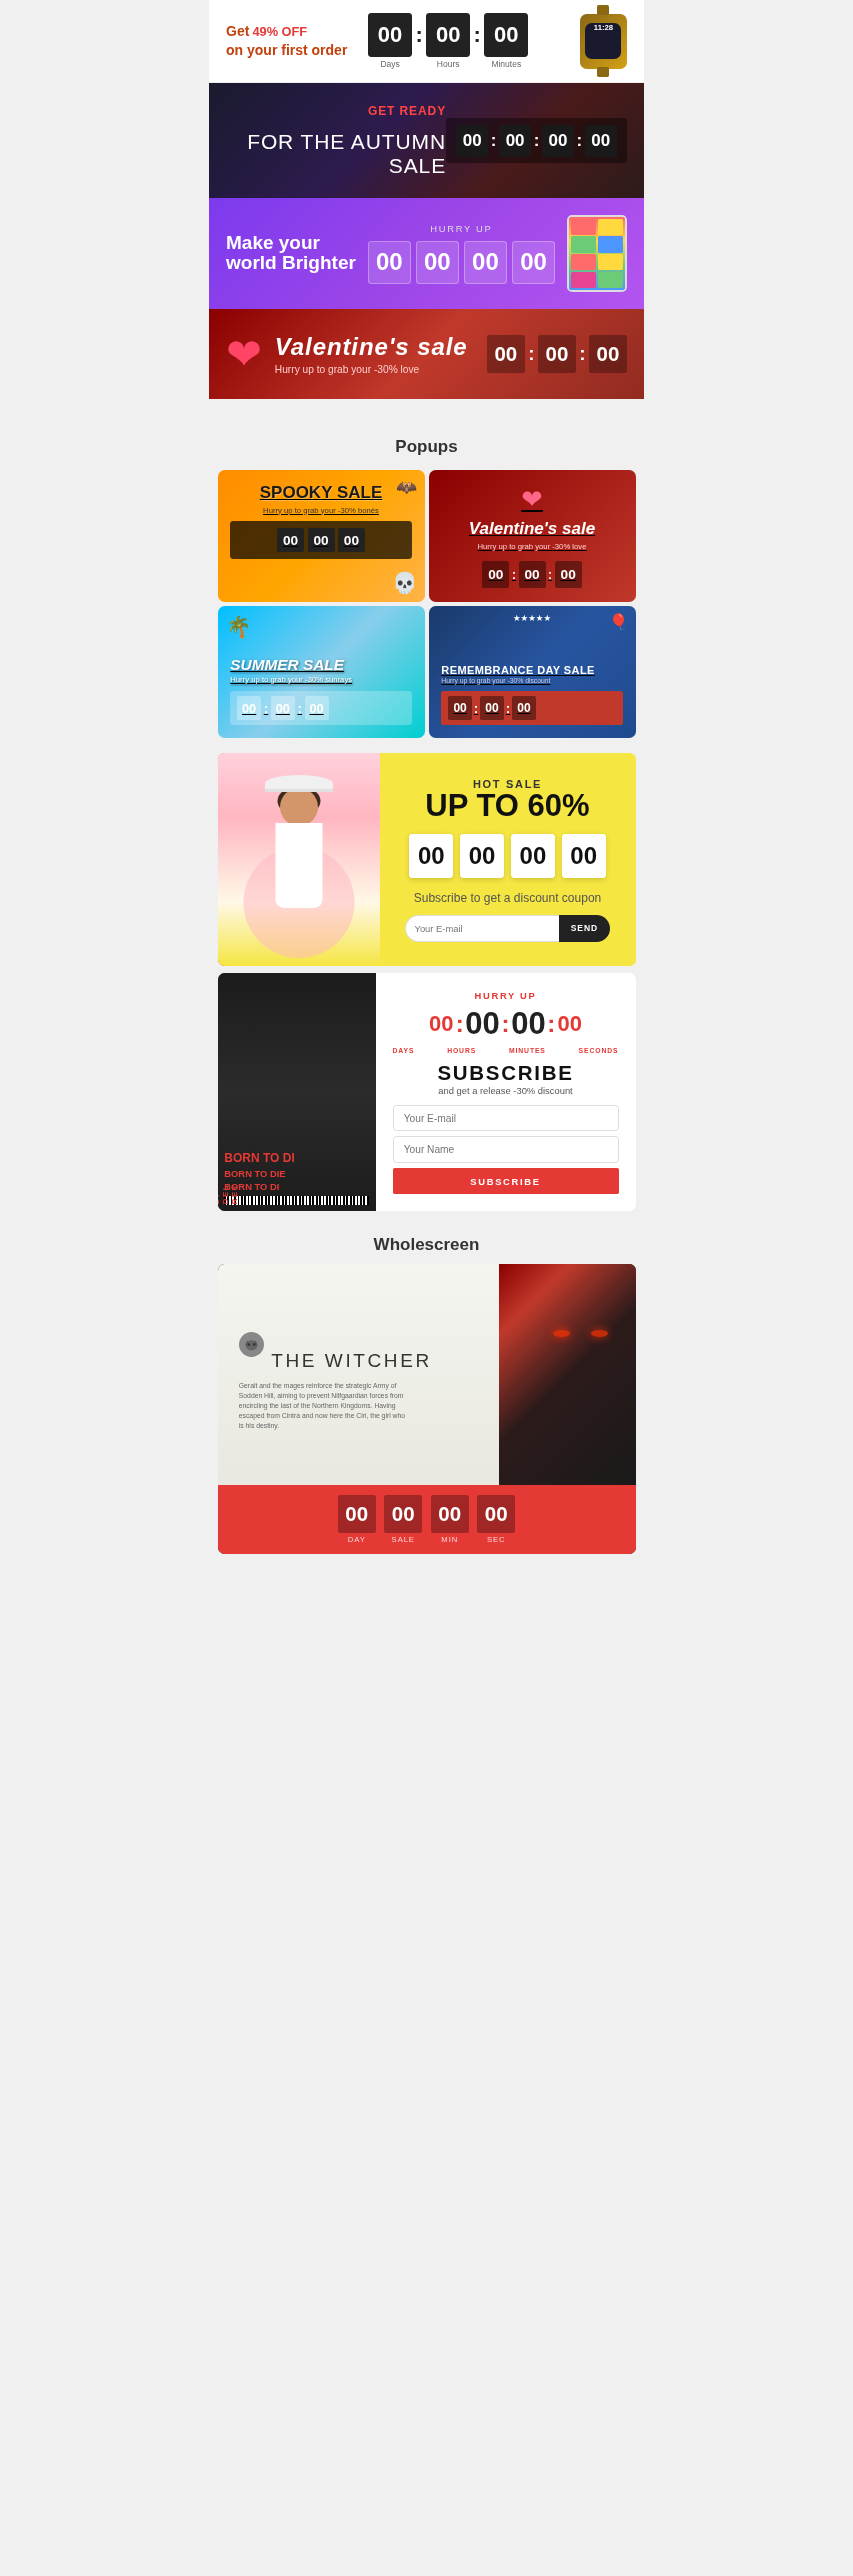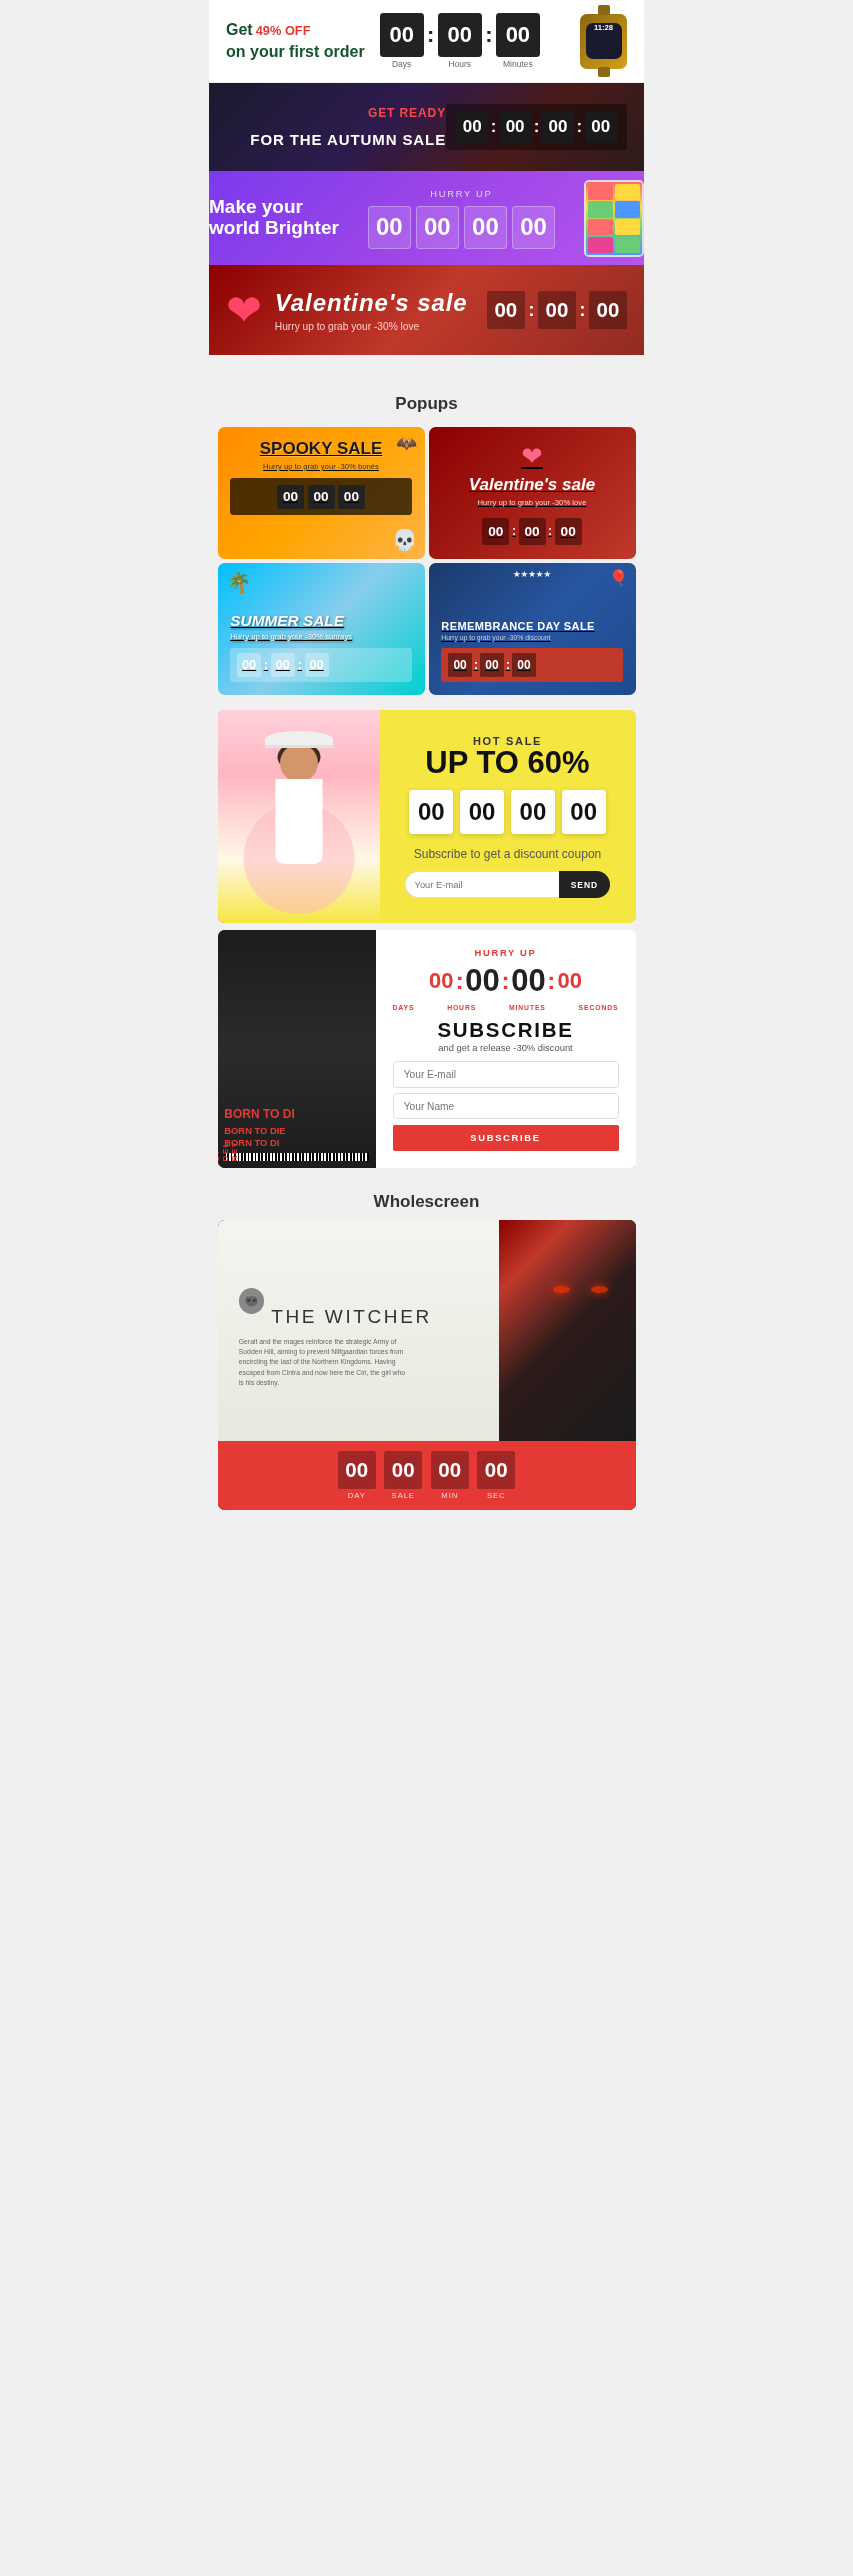--- a/index.html
+++ b/index.html
@@ -8,21 +8,21 @@
     
     .banner-1 {
       background: #fff;
       display: flex;
       align-items: center;
       justify-content: space-between;
       padding: 12.8px 17px;
       border-bottom: 0.9px solid #eee;
     }
     .banner-1-text { font-size: 11px; color: #333; line-height: 1.4; }
-    .banner-1-text span { color: #14532d; font-weight: bold; font-size: 16px; }
+    .banner-1-text span { color: #c2410c; font-weight: bold; font-size: 14px; }
     .countdown-inline { display: flex; align-items: center; gap: 3.4px; }
     .count-box-lg { 
       background: #222; color: #fff; 
       width: 44px; height: 44px; 
       display: flex; align-items: center; justify-content: center;
       font-size: 22px; font-weight: bold; border-radius: 3.4px;
     }
     .colon-lg { font-size: 22px; font-weight: bold; color: #222; }
     .count-labels { display: flex; justify-content: space-between; font-size: 8.5px; color: #666; margin-top: 2.6px; }
     .countdown-with-labels { display: flex; flex-direction: column; }
@@ -58,36 +58,37 @@
       padding: 21.3px 17px;
       position: relative;
       overflow: hidden;
       min-height: 81px;
       display: flex;
       align-items: center;
       justify-content: space-between;
     }
     .banner-2-left { flex: 1; text-align: right; }
     .banner-2-get-ready { color: #ff4444; font-size: 12px; font-weight: bold; letter-spacing: 0.9px; }
-    .banner-2-title { color: #fff; font-size: 15px; font-weight: 700; letter-spacing: 0.9px; line-height: 1.1; margin-top: 12px; }
+    .banner-2-title { color: #fff; font-size: 21px; font-weight: 400; letter-spacing: 0.9px; line-height: 1.1; margin-top: 12px; }
     .banner-2-countdown {
       display: flex; align-items: center; gap: 2.6px;
       background: rgba(0,0,0,0.4); padding: 6.8px 10.2px; border-radius: 3.4px;
     }
     .count-box-dark {
       background: #1a1a1a; color: #fff;
       width: 32px; height: 32px;
       display: flex; align-items: center; justify-content: center;
       font-size: 17px; font-weight: bold; border-radius: 2.6px;
     }
     .colon-white { color: #fff; font-size: 17px; font-weight: bold; }
 
     
     .banner-3 {
       background: linear-gradient(135deg, #7c3aed, #9d46e8, #b355f0);
+      padding: 17px;
       display: flex;
       align-items: center;
       justify-content: space-between;
       min-height: 94px;
       position: relative;
       overflow: hidden;
     }
     .banner-3-left { }
     .banner-3-hurry { color: #ddd; font-size: 9.4px; letter-spacing: 1.7px; text-align: center; margin-bottom: 6.8px; }
     .banner-3-title { color: #fff; font-size: 24px; font-weight: 900; line-height: 1.1; }

